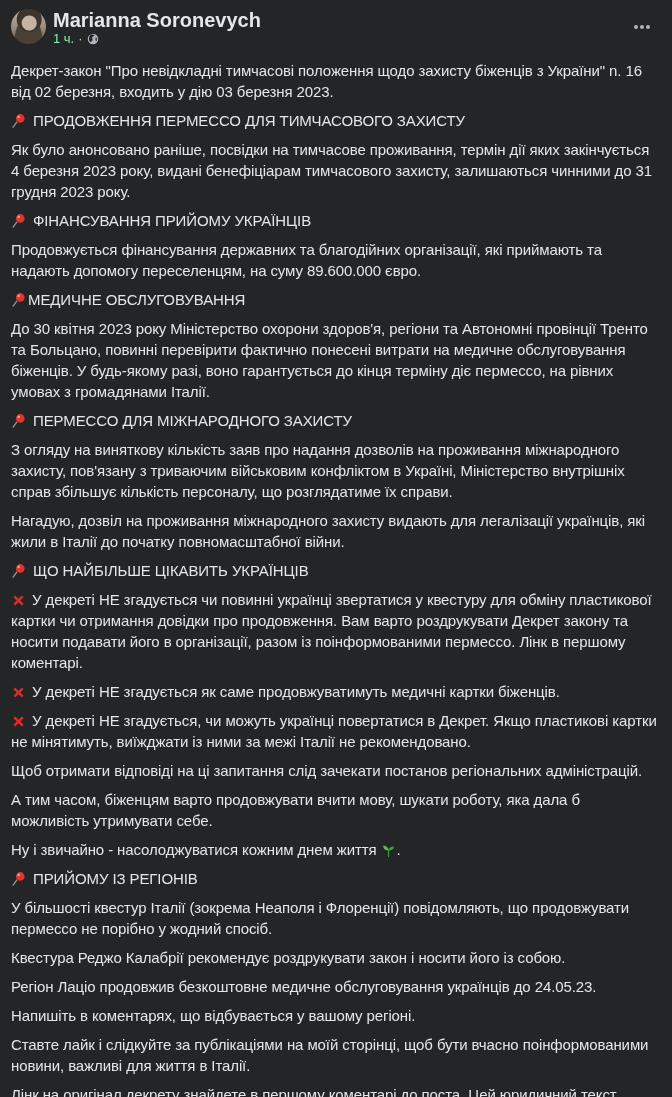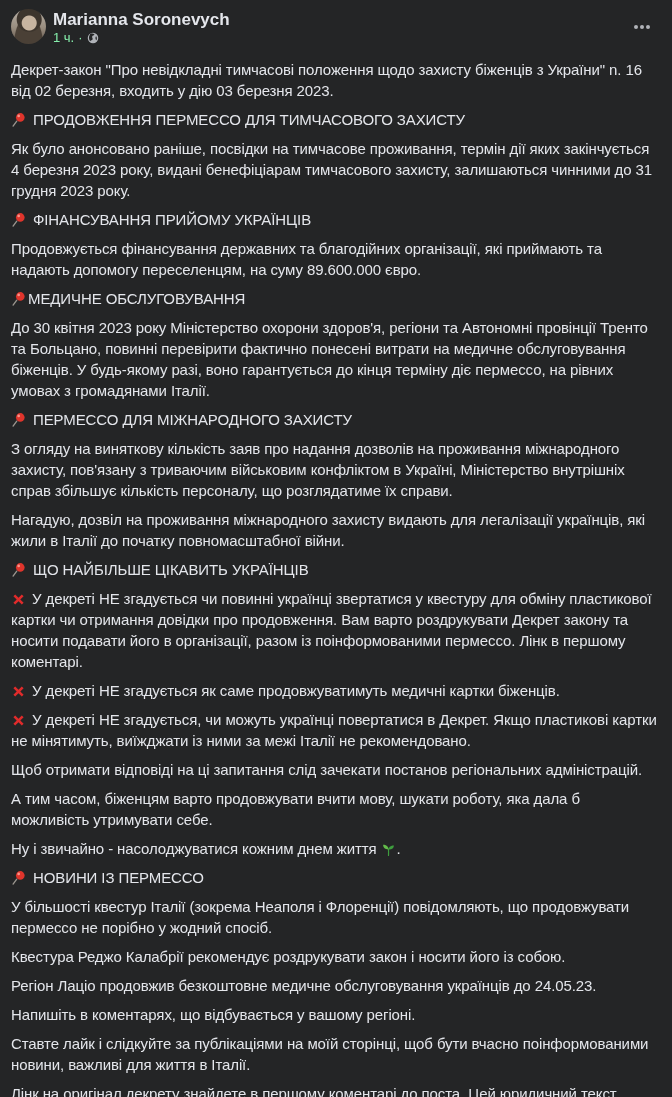--- a/index.html
+++ b/index.html
@@ -25,21 +25,21 @@
     background:
       radial-gradient(circle at 52% 40%, #c7b4a0 0 7px, rgba(0,0,0,0) 8px),
       radial-gradient(circle at 52% 30%, #3d352d 0 12px, rgba(0,0,0,0) 13px),
       radial-gradient(ellipse at 50% 105%, #4a4036 0 14px, rgba(0,0,0,0) 15px),
       linear-gradient(180deg, #b9b2a8 0%, #978b7d 55%, #5d5147 100%);
   }
   .header-info { margin-left: 7px; padding-top: 1px; min-width: 0; }
   .author {
     display: inline-block;
     font-weight: bold;
-    font-size: 17px;
+    font-size: 20px;
     line-height: 20px;
     color: #e4e6eb;
     cursor: pointer;
     text-decoration: none;
   }
   .meta {
     display: flex;
     align-items: center;
     gap: 4px;
     color: #86efac;
@@ -149,21 +149,21 @@
       <div class="block para"><span>А тим часом, біженцям варто продовжувати вчити мову, шукати роботу, яка дала б можливість утримувати себе.</span></div>
       <div class="block para"><span>Ну і звичайно - насолоджуватися кожним днем життя</span><span class="inline-icon trail"><svg width="15" height="15" viewBox="0 0 20 20">
             <path d="M10 18 C10.2 14 10 12 10 9.5" stroke="#3e9e3e" stroke-width="1.6" fill="none" stroke-linecap="round"></path>
             <path d="M10 10 C10 6.2 7 3.8 2.8 3.8 C2.8 8 6 10.2 10 10 Z" fill="#63bb4a"></path>
             <path d="M10 10 C10 7 13 4.8 17.2 4.8 C17.2 8.4 14 10.4 10 10 Z" fill="#3e9e3e"></path>
           </svg></span><span>.</span></div>
       <div class="block heading"><span class="inline-icon"><svg width="16" height="16" viewBox="0 0 20 20">
             <line x1="7.2" y1="11.5" x2="2.6" y2="17.6" stroke="#9a958e" stroke-width="1.7" stroke-linecap="round"></line>
             <circle cx="11.6" cy="6.8" r="5.4" fill="#df352c"></circle>
             <circle cx="9.6" cy="4.9" r="1.7" fill="#ff9d94" opacity="0.9"></circle>
-          </svg></span><span>НОВИНИ ІЗ ПЕРМЕССО</span></div>
+          </svg></span><span>ПРИЙОМУ ІЗ РЕГІОНІВ</span></div>
       <div class="block para"><span>У більшості квестур Італії (зокрема Неаполя і Флоренції) повідомляють, що продовжувати пермессо не порібно у жодний спосіб.</span></div>
       <div class="block para"><span>Квестура Реджо Калабрії рекомендує роздрукувати закон і носити його із собою.</span></div>
       <div class="block para"><span>Регіон Лаціо продовжив безкоштовне медичне обслуговування українців до 24.05.23.</span></div>
       <div class="block para"><span>Напишіть в коментарях, що відбувається у вашому регіоні.</span></div>
       <div class="block para"><span>Ставте лайк і слідкуйте за публікаціями на моїй сторінці, щоб бути вчасно поінформованими новини, важливі для життя в Італії.</span></div>
       <div class="block para"><span>Лінк на оригінал декрету знайдете в першому коментарі до поста. Цей юридичний текст, складний для читання. Сподіваюся мені вдалося виділити всі його основні тези. Якщо щось пропустила, дадам по мірі виявлення.</span></div>
     </div>
 </div>
 
 </body></html>

